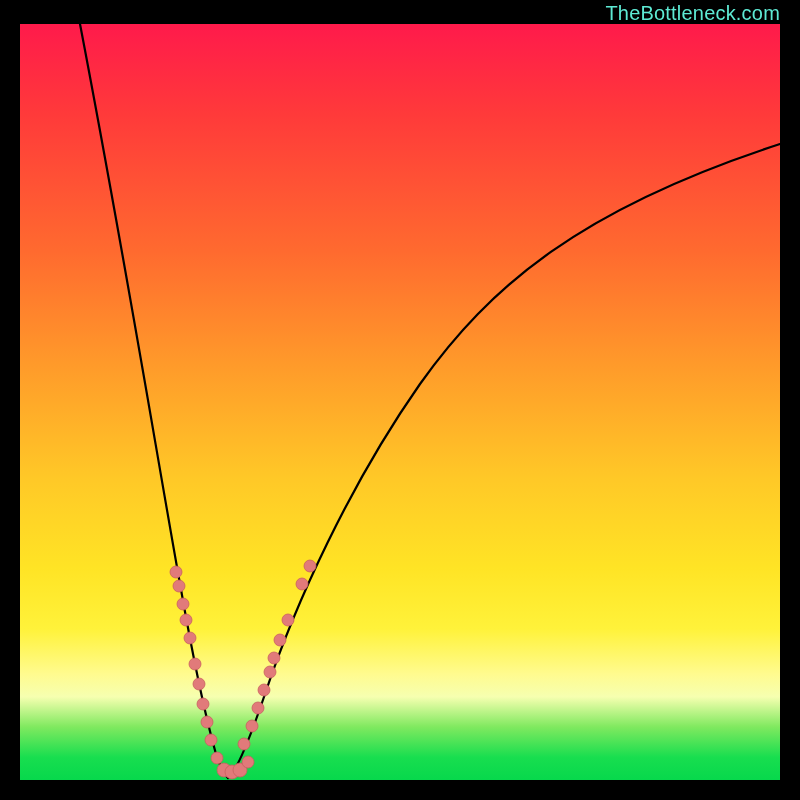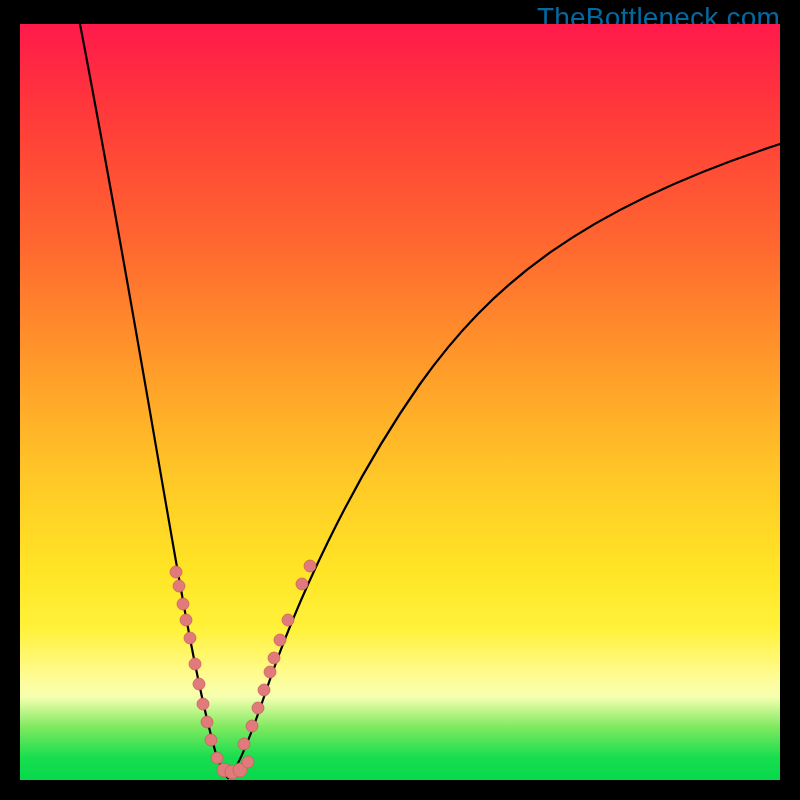--- a/index.html
+++ b/index.html
@@ -38,22 +38,22 @@
       #f6ffb0 89%,
       #7fe95f 93%,
       #18de4f 97%,
       #07d84c 100%
     );
   }
   .watermark {
     position: absolute;
     top: 2px;
     right: 20px;
-    color: #0369a1;
-    font-size: 28px;
+    color: #5eead4;
+    font-size: 20px;
     letter-spacing: 0.2px;
     user-select: none;
   }
   svg.curve {
     position: absolute;
     inset: 0;
     width: 100%;
     height: 100%;
     overflow: visible;
   }

